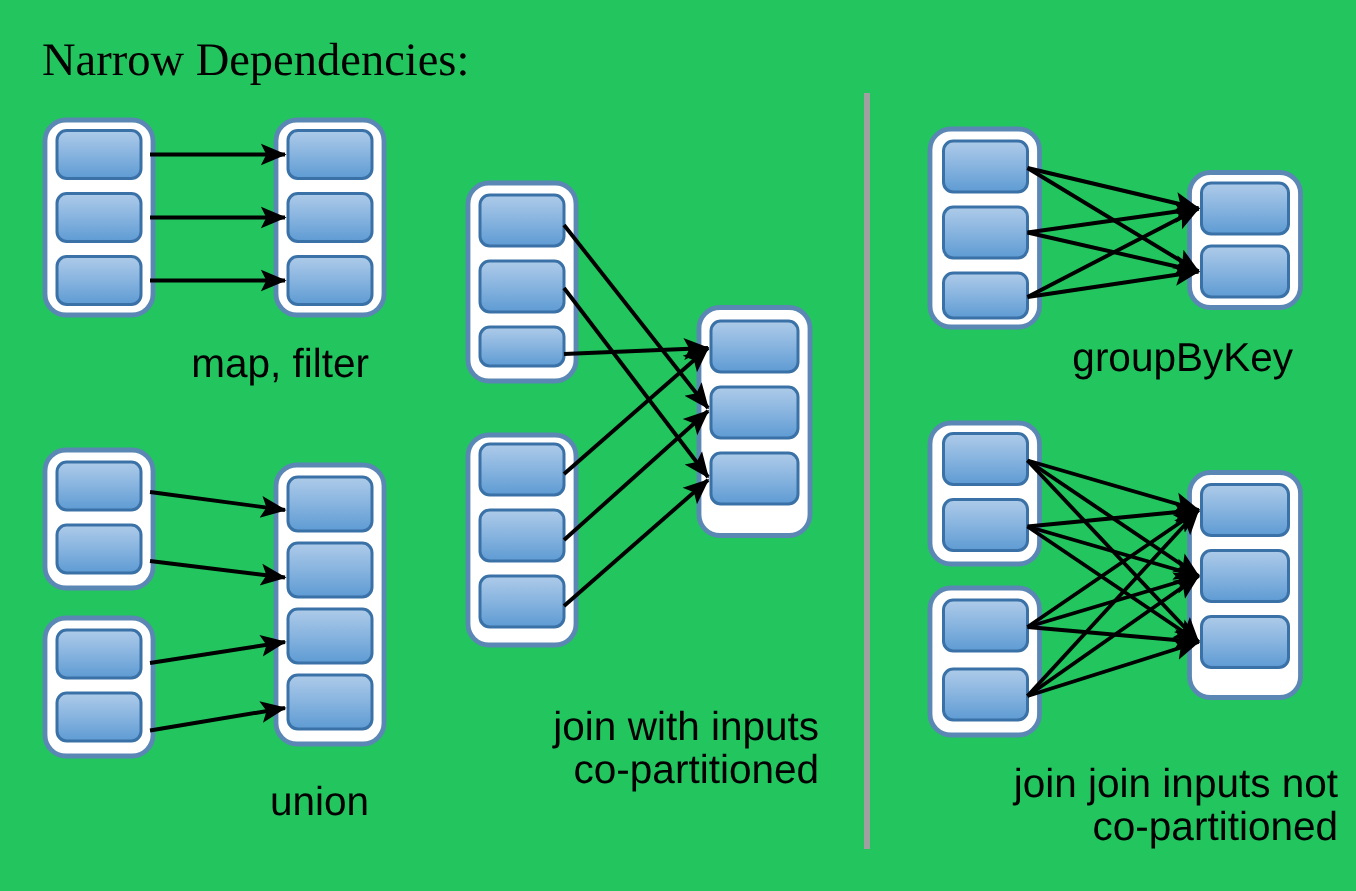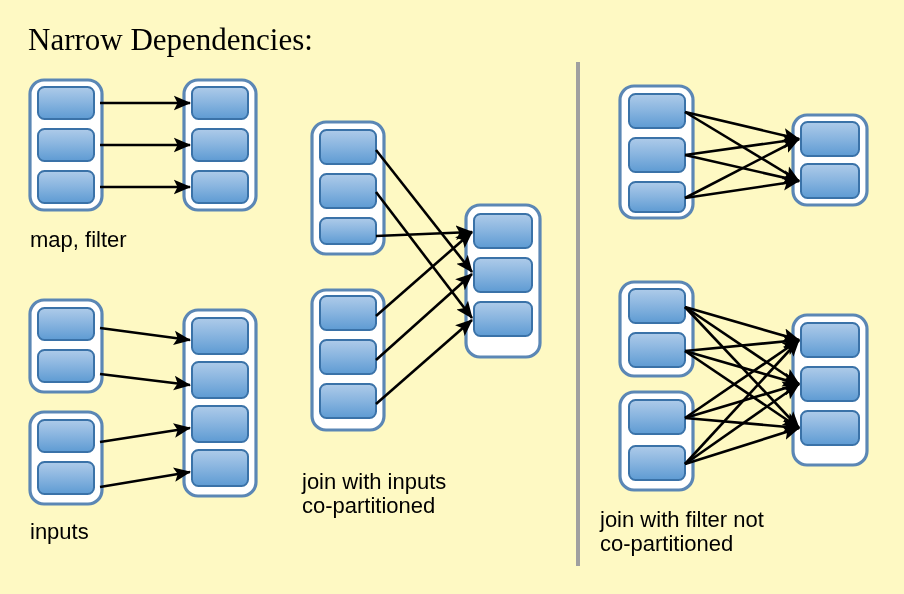--- a/index.html
+++ b/index.html
@@ -5,21 +5,21 @@
 <style>
   html, body {
     margin: 0;
     padding: 0;
     background: #ffffff;
   }
   #canvas {
     position: relative;
     width: 904px;
     height: 594px;
-    background: #fef9c3;
+    background: #22c55e;
     overflow: hidden;
     font-family: "Liberation Sans", sans-serif;
   }
   svg.diagram {
     position: absolute;
     left: 0;
     top: 0;
     width: 904px;
     height: 594px;
   }
@@ -27,23 +27,23 @@
     position: absolute;
     font-family: "Liberation Serif", serif;
     font-size: 31px;
     color: #000000;
     white-space: nowrap;
     letter-spacing: 0px;
   }
   .op-label {
     position: absolute;
     font-family: "Liberation Sans", sans-serif;
-    font-size: 22px;
+    font-size: 27px;
     color: #000000;
-    text-align: left;
+    text-align: right;
     line-height: 1.08;
     white-space: pre-line;
   }
 </style>
 </head>
 <body>
 
 <div id="canvas">
 
   <svg class="diagram" viewBox="0 0 904 594">
@@ -174,19 +174,20 @@
           <line x1="685" y1="464" x2="799" y2="384" stroke="#000000" stroke-width="2.6" marker-end="url(#arrowHead)"></line>
           <line x1="685" y1="464" x2="799" y2="428" stroke="#000000" stroke-width="2.6" marker-end="url(#arrowHead)"></line>
         </g>
       </g>
   </svg>
 
   <div class="section-title" style="left:28px; top:22px;">Narrow Dependencies:</div>
 
 
   <div class="op-label" id="label-map-filter" style="left: 30px; top: 228px; width: 216px;">map, filter</div>
-  <div class="op-label" id="label-union" style="left: 30px; top: 520px; width: 216px;">inputs</div>
+  <div class="op-label" id="label-union" style="left: 30px; top: 520px; width: 216px;">union</div>
   <div class="op-label" id="label-join-co" style="left: 302px; top: 470px; width: 244px;">join with inputs
 co-partitioned</div>
-  <div class="op-label" id="label-join-notco" style="left: 600px; top: 508px; width: 292px;">join with filter not
+  <div class="op-label" id="label-groupbykey" style="left: 612px; top: 224px; width: 250px;">groupByKey</div>
+  <div class="op-label" id="label-join-notco" style="left: 600px; top: 508px; width: 292px;">join join inputs not
 co-partitioned</div>
 
 </div>
 
 </body></html>

